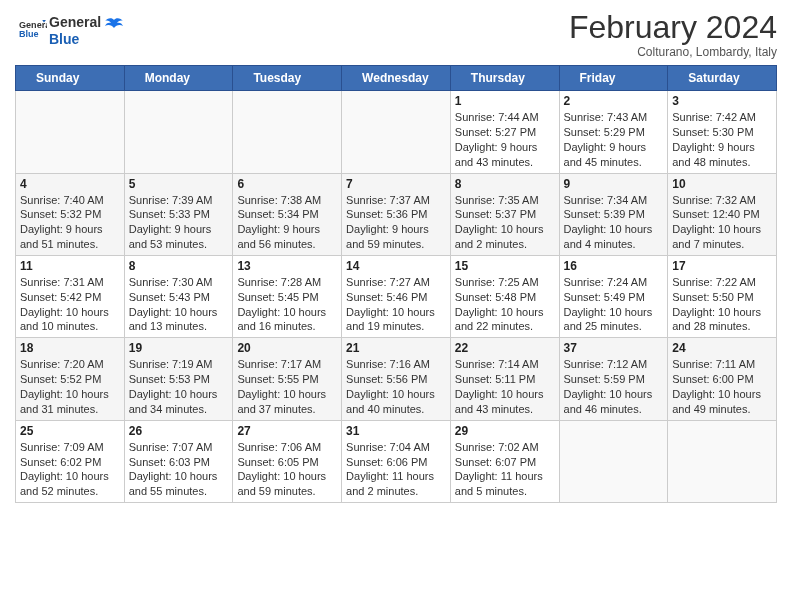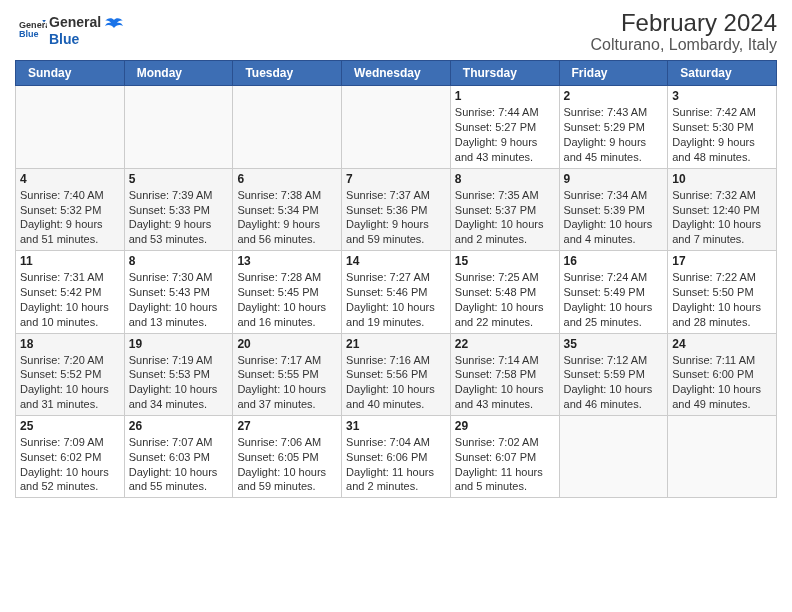--- a/index.html
+++ b/index.html
@@ -28,39 +28,39 @@
     }
     .logo-icon {
       width: 28px;
       height: 28px;
       margin-left: 4px;
     }
     .title-block {
       text-align: right;
     }
     .title-block h1 {
-      font-size: 24px;
+      font-size: 32px;
       font-weight: normal;
       color: #333;
       line-height: 1.1;
     }
     .title-block h2 {
-      font-size: 16px;
+      font-size: 12px;
       font-weight: normal;
       color: #555;
     }
     .calendar {
       width: 100%;
       border-collapse: collapse;
       font-size: 10px;
     }
     .calendar thead th {
       background: #3d6eb4;
       color: #fff;
-      padding: 5px 12px;
+      padding: 5px 20px;
       text-align: left;
       font-size: 12px;
       font-weight: bold;
       border: 1px solid #2a5090;
     }
     .calendar tbody td {
       border: 1px solid #ccc;
       vertical-align: top;
       padding: 3px 4px;
       width: calc(100% / 7);
@@ -280,26 +280,26 @@
           <td>
             <span class="day-number">21</span>
             <div class="day-info">Sunrise: 7:16 AM
 Sunset: 5:56 PM
 Daylight: 10 hours
 and 40 minutes.</div>
           </td>
           <td>
             <span class="day-number">22</span>
             <div class="day-info">Sunrise: 7:14 AM
-Sunset: 7:58 PM
+Sunset: 5:11 PM
 Daylight: 10 hours
 and 43 minutes.</div>
           </td>
           <td>
-            <span class="day-number">35</span>
+            <span class="day-number">37</span>
             <div class="day-info">Sunrise: 7:12 AM
 Sunset: 5:59 PM
 Daylight: 10 hours
 and 46 minutes.</div>
           </td>
           <td>
             <span class="day-number">24</span>
             <div class="day-info">Sunrise: 7:11 AM
 Sunset: 6:00 PM
 Daylight: 10 hours

